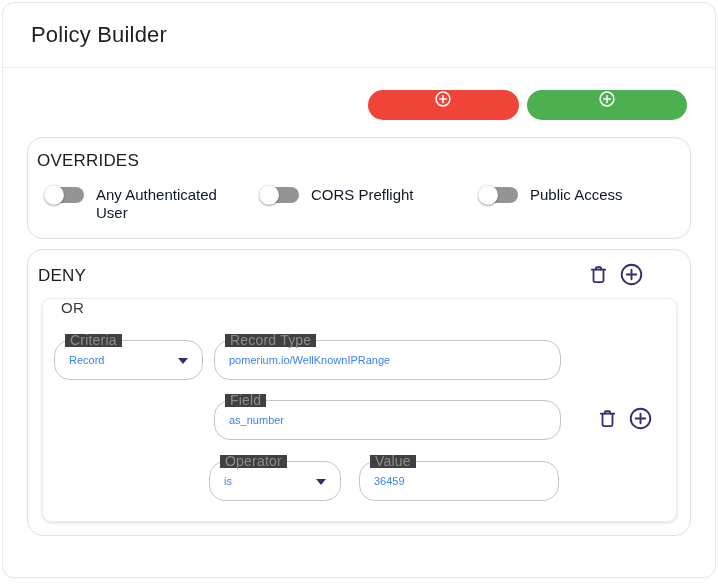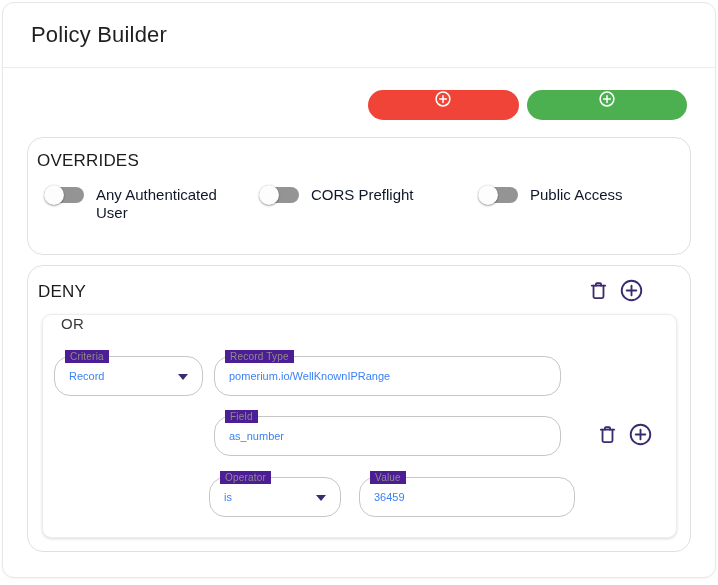--- a/index.html
+++ b/index.html
@@ -25,21 +25,21 @@
     height:30px; border:none; border-radius:15px; display:flex; align-items:center;
     gap:9px; padding:0 15px; color:#fff; font-family:inherit;
     font-size:13px; font-weight:500; letter-spacing:.45px; cursor:pointer;flex-direction:column;
   }
   .btn-deny{ background:var(--deny-red,#f04438); }
   .btn-allow{ background:var(--allow-green,#4caf50); }
   .pill-btn svg{ display:block; }
 
   
   .section-card{ border:1px solid #e0e0e0; border-radius:16px; background:#fff; }
-  .overrides-card{ margin-top:17px; padding:13px 16px 32px 9px; }
+  .overrides-card{ margin-top:17px; padding:13px 16px 16px 9px; }
   .card-title{ font-size:17px; color:#1c1c1e; letter-spacing:.2px; }
 
   .toggles-row{ display:flex; align-items:flex-start; margin-top:13px; padding-left:7px; }
   .toggle-item{ display:flex; align-items:flex-start; }
   .toggle-item.t1{ width:215px; }
   .toggle-item.t2{ width:219px; }
   .toggle-label{ font-size:15px; color:#0f172a; line-height:18px; margin-left:12px; padding-top:2px; }
   .toggle-item.t1 .toggle-label{ max-width:140px; }
 
   .switch{ position:relative; width:40px; height:22px; flex:none; cursor:pointer; }
@@ -67,37 +67,37 @@
   .or-row2{ display:flex; align-items:center; margin:20px 23px 0 171px; }
   .or-row3{ display:flex; gap:18px; margin:21px 0 0 166px; }
   .row-icons{ display:flex; gap:9px; margin-left:auto; align-items:center; }
 
   
   .ofield{
     position:relative; height:40px; border:1px solid #c6c6c6; border-radius:16px;
     background:#fff; display:flex; align-items:center;
   }
   .ofield .flabel{
-    position:absolute; top:-7px; left:10px; background:#4c1d95; padding:0 5px;
-    font-size:10px; color:#8c8c8c; line-height:13px; letter-spacing:.2px;
+    position:absolute; top:-7px; left:10px; background:#404040; padding:0 5px;
+    font-size:14px; color:#8c8c8c; line-height:13px; letter-spacing:.2px;
   }
   .ofield .fvalue, .ofield input{
     border:none; outline:none; background:transparent; width:100%;
     font-family:inherit; font-size:11px; color:#3b82f6; padding:0 14px;
   }
   .ofield.select{ cursor:pointer; }
   .ofield.select .caret{
     position:absolute; right:14px; top:17px; width:0; height:0;
     border-left:5.5px solid transparent; border-right:5.5px solid transparent;
     border-top:6.5px solid var(--accent-purple,#3a2b6e);
   }
   .w-criteria{ width:149px; }
   .w-record{ width:347px; }
   .w-operator{ width:132px; }
-  .w-value{ width:216px; }
+  .w-value{ width:200px; }
 </style>
 </head>
 <body>
 
 <div class="outer-card">
 
   <div class="header">
     <div class="page-title">Policy Builder</div>
   </div>
 

